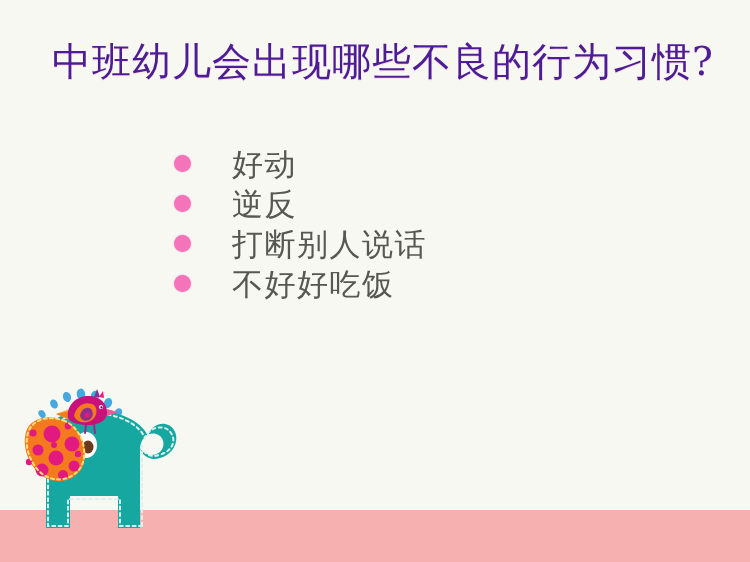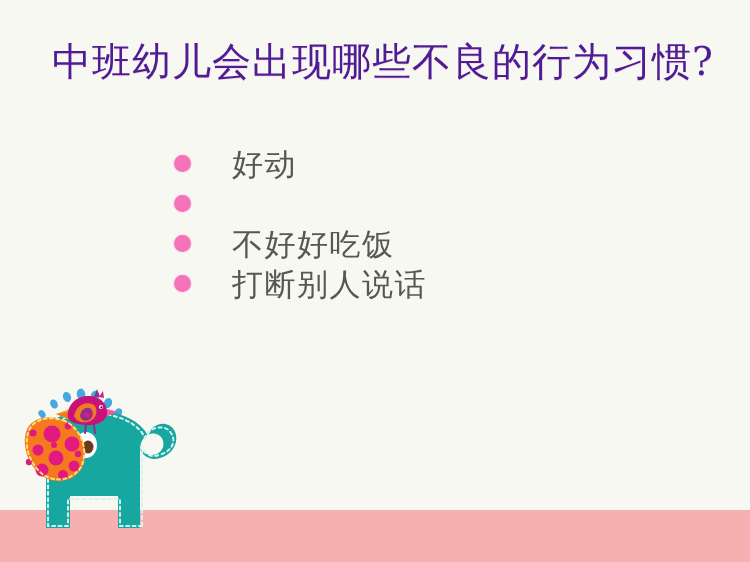--- a/index.html
+++ b/index.html
@@ -102,28 +102,29 @@
 
   <div id="title">中班幼儿会出现哪些不良的行为习惯?</div>
 
   <ul id="bullet-list">
     <li>
       <span class="bullet-dot"></span>
       <span class="bullet-text">好动</span>
     </li>
     <li>
       <span class="bullet-dot"></span>
+      <span class="bullet-text">逆反</span>
+    </li>
+    <li>
+      <span class="bullet-dot"></span>
+      <span class="bullet-text">打断别人说话</span>
     </li>
     <li>
       <span class="bullet-dot"></span>
       <span class="bullet-text">不好好吃饭</span>
-    </li>
-    <li>
-      <span class="bullet-dot"></span>
-      <span class="bullet-text">打断别人说话</span>
     </li>
   </ul>
 
   <div id="illustration">
     <svg width="200" height="160" viewBox="0 0 200 160" xmlns="http://www.w3.org/2000/svg">
 
       <g fill="#45A8DE">
         <ellipse cx="34" cy="36" rx="3.2" ry="4.2" transform="rotate(-35 34 36)"></ellipse>
         <ellipse cx="46" cy="26" rx="3.6" ry="4.8" transform="rotate(-28 46 26)"></ellipse>
         <ellipse cx="59" cy="19" rx="4.0" ry="5.2" transform="rotate(-18 59 19)"></ellipse>

